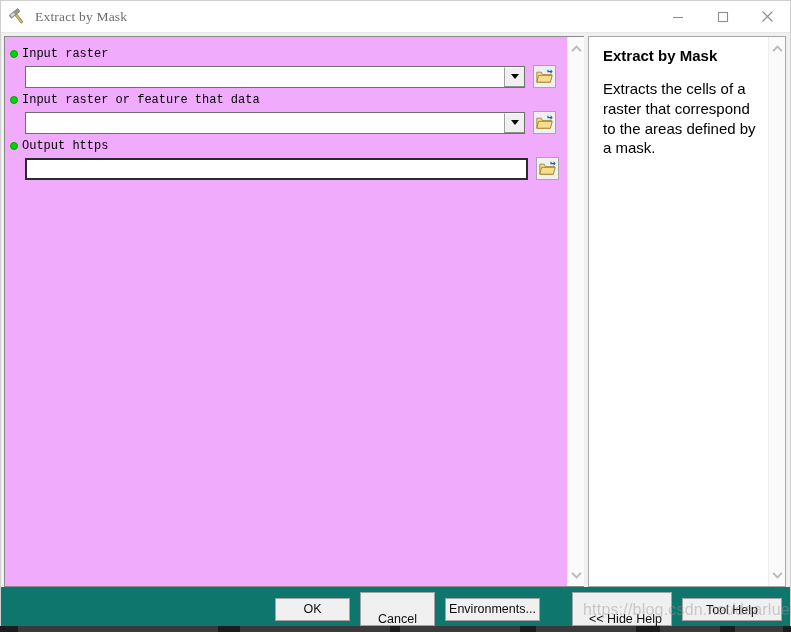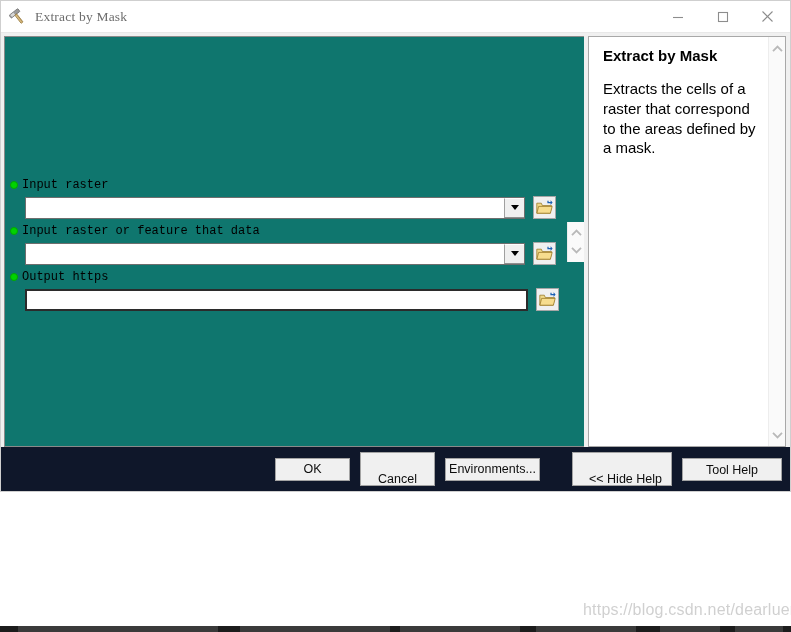--- a/index.html
+++ b/index.html
@@ -13,21 +13,21 @@
     font-family: "Liberation Sans", sans-serif;
     overflow: hidden;
     position: relative;
   }
 
   
   .window {
     position: absolute;
     left: 0; top: 0;
     width: 791px;
-    height: 492px;
+    height: 632px;
     background: #f0f0f0;
     box-sizing: border-box;
     border: 1px solid #cfcfcf;
     display: flex;
     flex-direction: column;
   }
 
   
   .titlebar {
     height: 31px;
@@ -75,27 +75,26 @@
     background: #f0f0f0;
     padding: 3px 4px 0 3px;
     box-sizing: border-box;
     min-height: 0;
   }
 
   
   .form-panel {
     position: relative;
     width: 583px;
-    background: #0f766e;
+    background: #f0abfc;
     border: 1px solid #8a8a8a;
     border-right: none;
     box-sizing: border-box;
     display: flex;
     min-height: 0;
-    align-items: center;
   }
   .form-scroll {
     flex: 1 1 auto;
     padding: 9px 0 0 0;
     overflow: hidden;
     min-width: 0;
   }
   .param-row { margin-bottom: 4px; }
   .param-label {
     display: flex;
@@ -224,21 +223,21 @@
     font-size: 15px;
     color: #000000;
     line-height: 1.32;
     margin: 0;
   }
 
   
   .footer {
     height: 44px;
     min-height: 44px;
-    background: #0f172a;
+    background: #0f766e;
     display: flex;
     align-items: center;
     justify-content: flex-end;
     padding-right: 8px;
     box-sizing: border-box;
     position: relative;
   }
   .btn {
     height: 23px;
     background: #f0f0f0;

